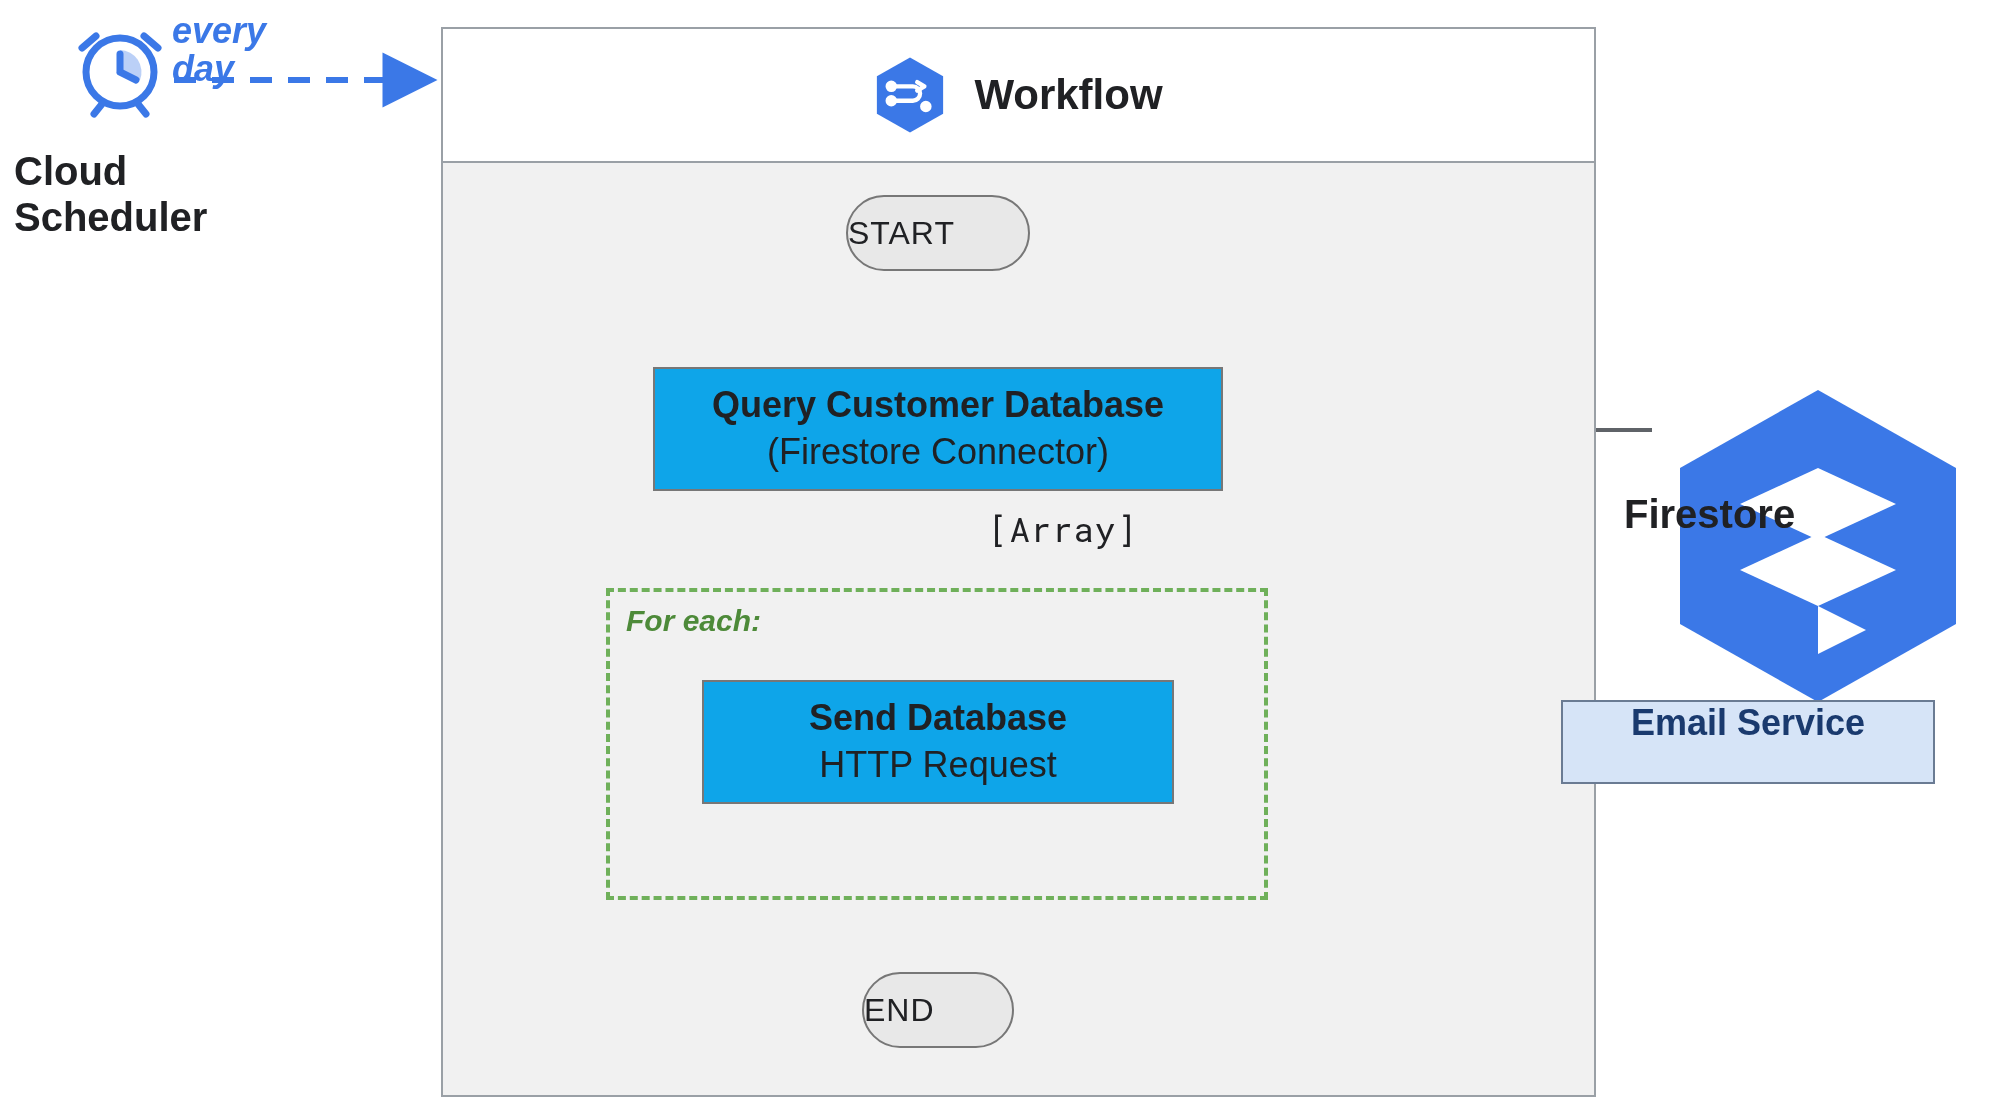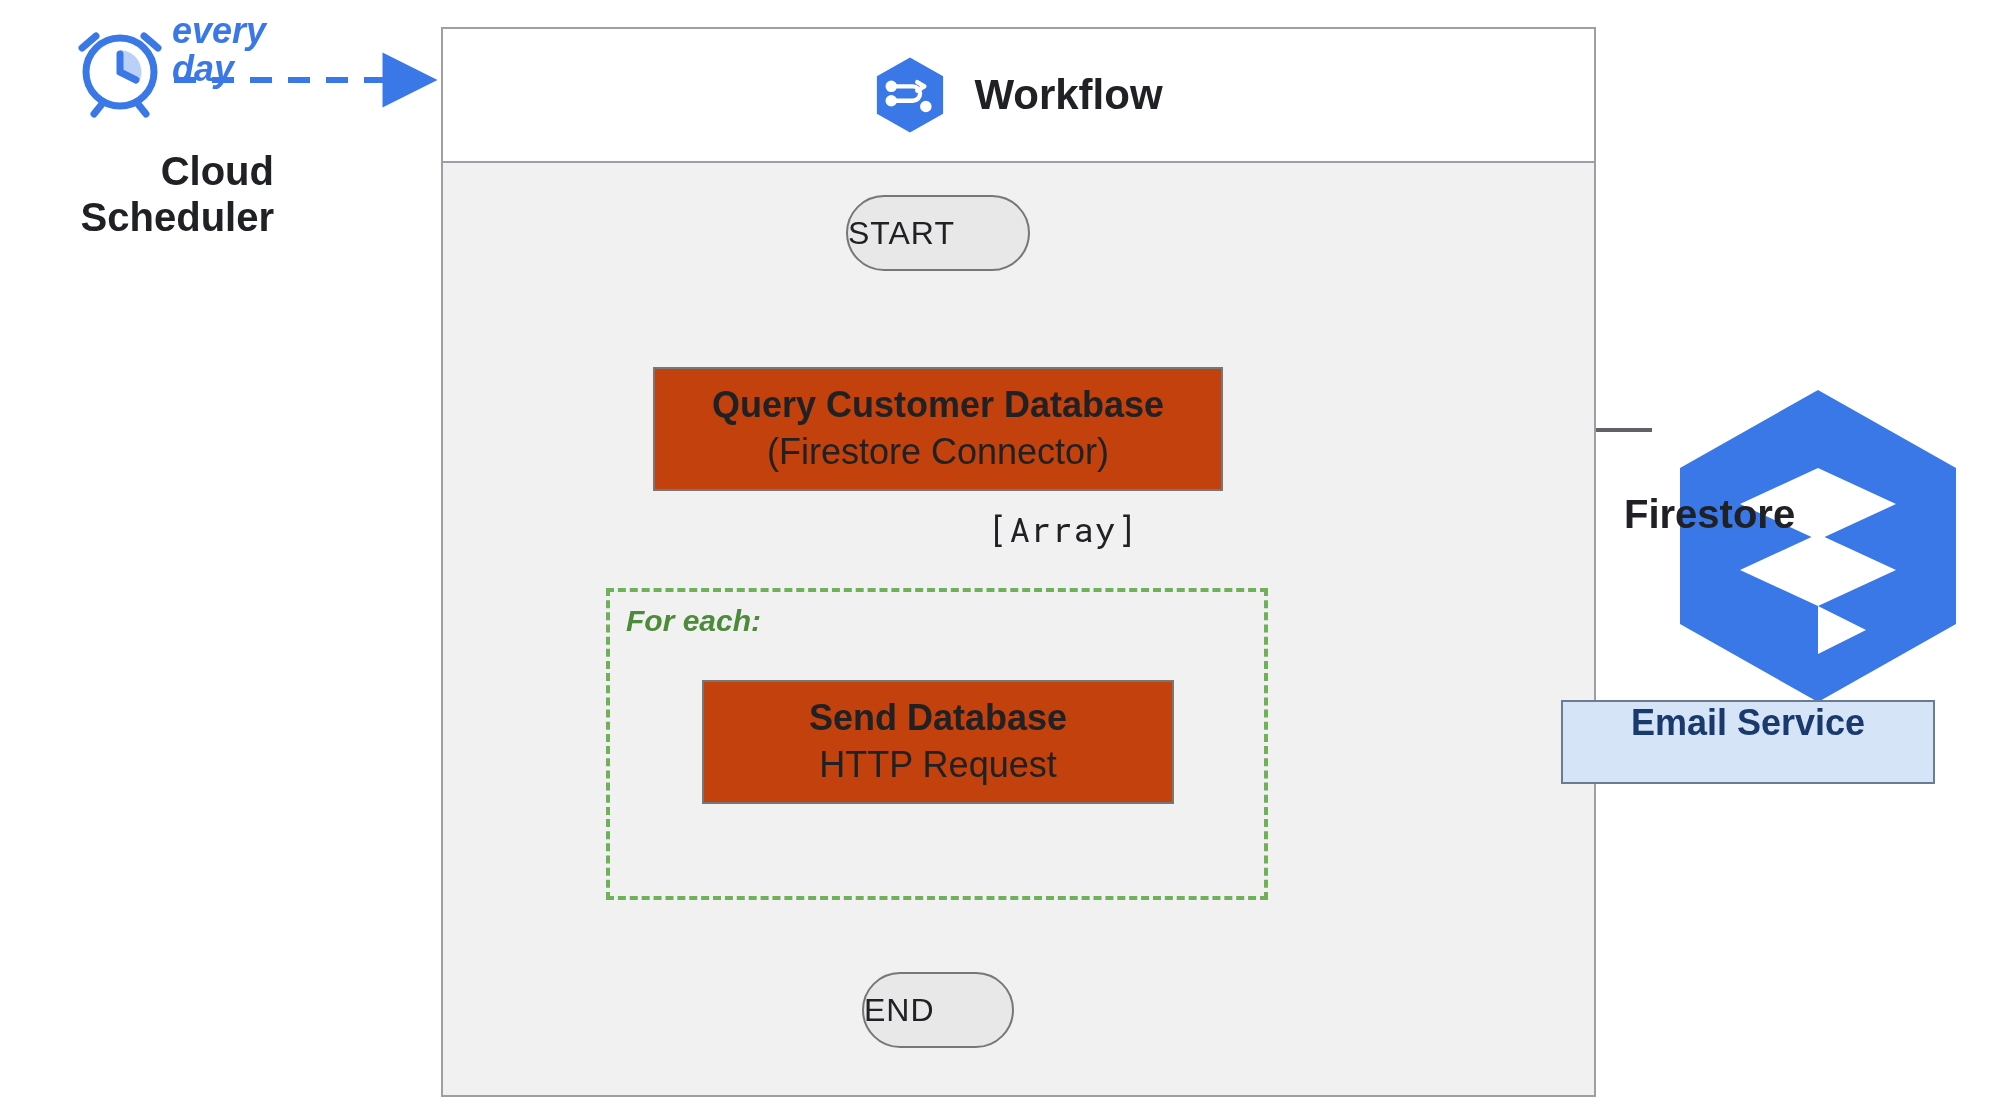--- a/index.html
+++ b/index.html
@@ -34,21 +34,21 @@
     background:#e8e8e8;border:2px solid #777;
     border-radius:40px;
     font-size:32px;letter-spacing:1px;
     display:flex;align-items:center;justify-content:flex-start;
     font-weight:500;
   }
   .start{left:846px;top:195px;width:180px;height:72px;}
   .end{left:862px;top:972px;width:148px;height:72px;}
   
   .step{
-    background:#c2410c;border:2px solid #777;
+    background:#0ea5e9;border:2px solid #777;
     display:flex;flex-direction:column;align-items:center;justify-content:center;
     line-height:1.3;
   }
   .step .t1{font-size:36px;font-weight:700;}
   .step .t2{font-size:36px;font-weight:400;}
   .query{left:653px;top:367px;width:566px;height:120px;}
   .send{left:702px;top:680px;width:468px;height:120px;}
   
   .foreach{
     left:606px;top:588px;width:662px;height:312px;
@@ -62,21 +62,21 @@
   }
   
   .array-label{
     left:956px;top:506px;
     font-family:"Roboto Mono","Courier New",monospace;
     font-size:34px;letter-spacing:1px;margin-left:32px;
   }
   
   .sched-icon{left:74px;top:14px;}
   .sched-label{
-    left:14px;top:148px;width:260px;text-align:right;
+    left:14px;top:148px;width:260px;text-align:left;
     font-size:40px;font-weight:700;line-height:1.15;
   }
   .every-day{
     left:172px;top:12px;font-size:36px;font-style:italic;font-weight:600;
     color:#3b78e7;line-height:1.05;
   }
   
   .fs-icon{left:1668px;top:378px;}
   .fs-label{left:1624px;top:492px;font-size:40px;font-weight:700;text-align:center;}
   

